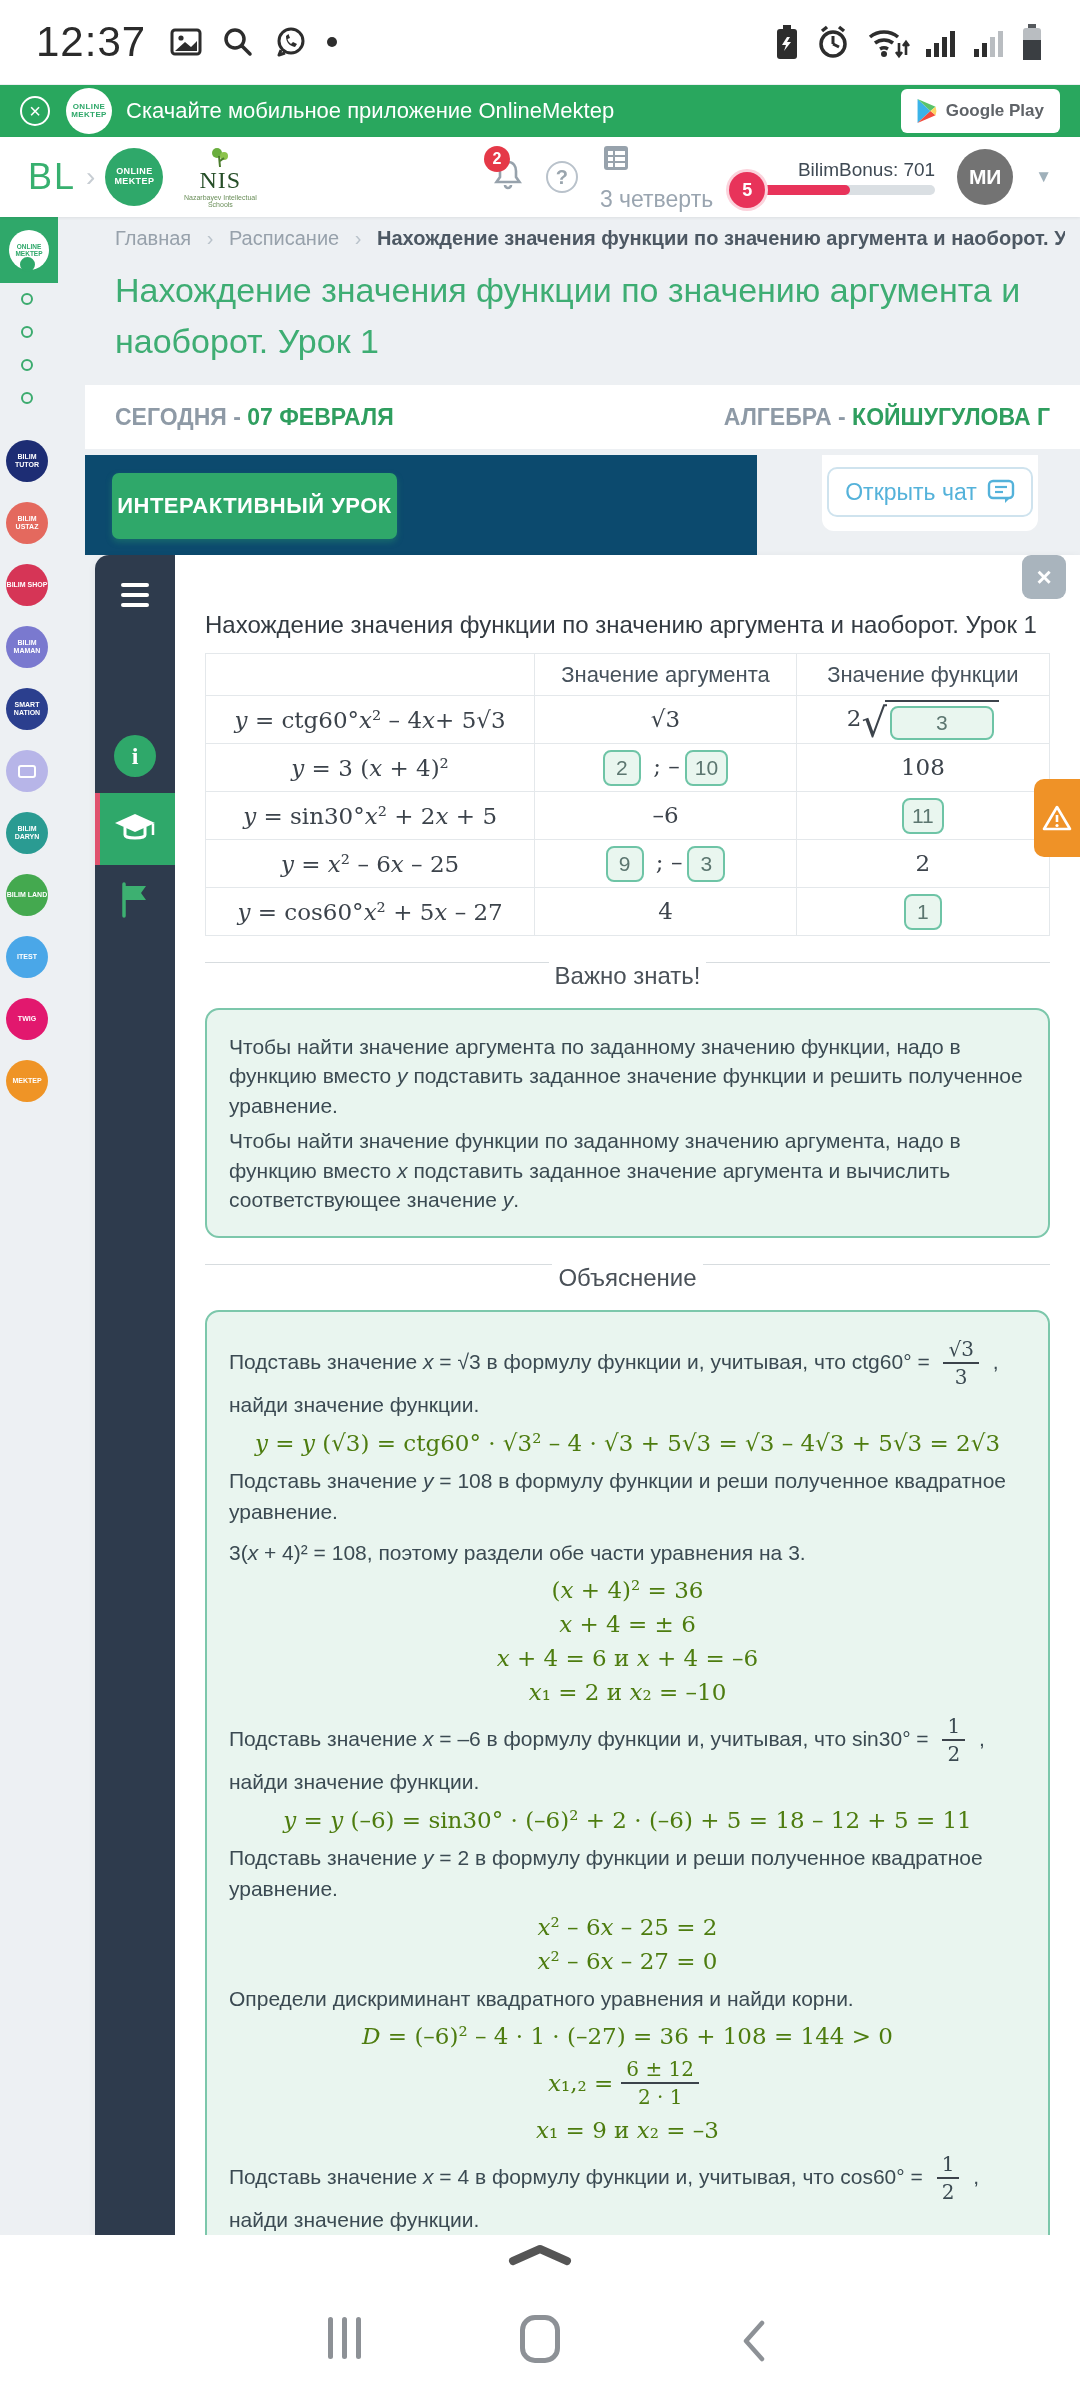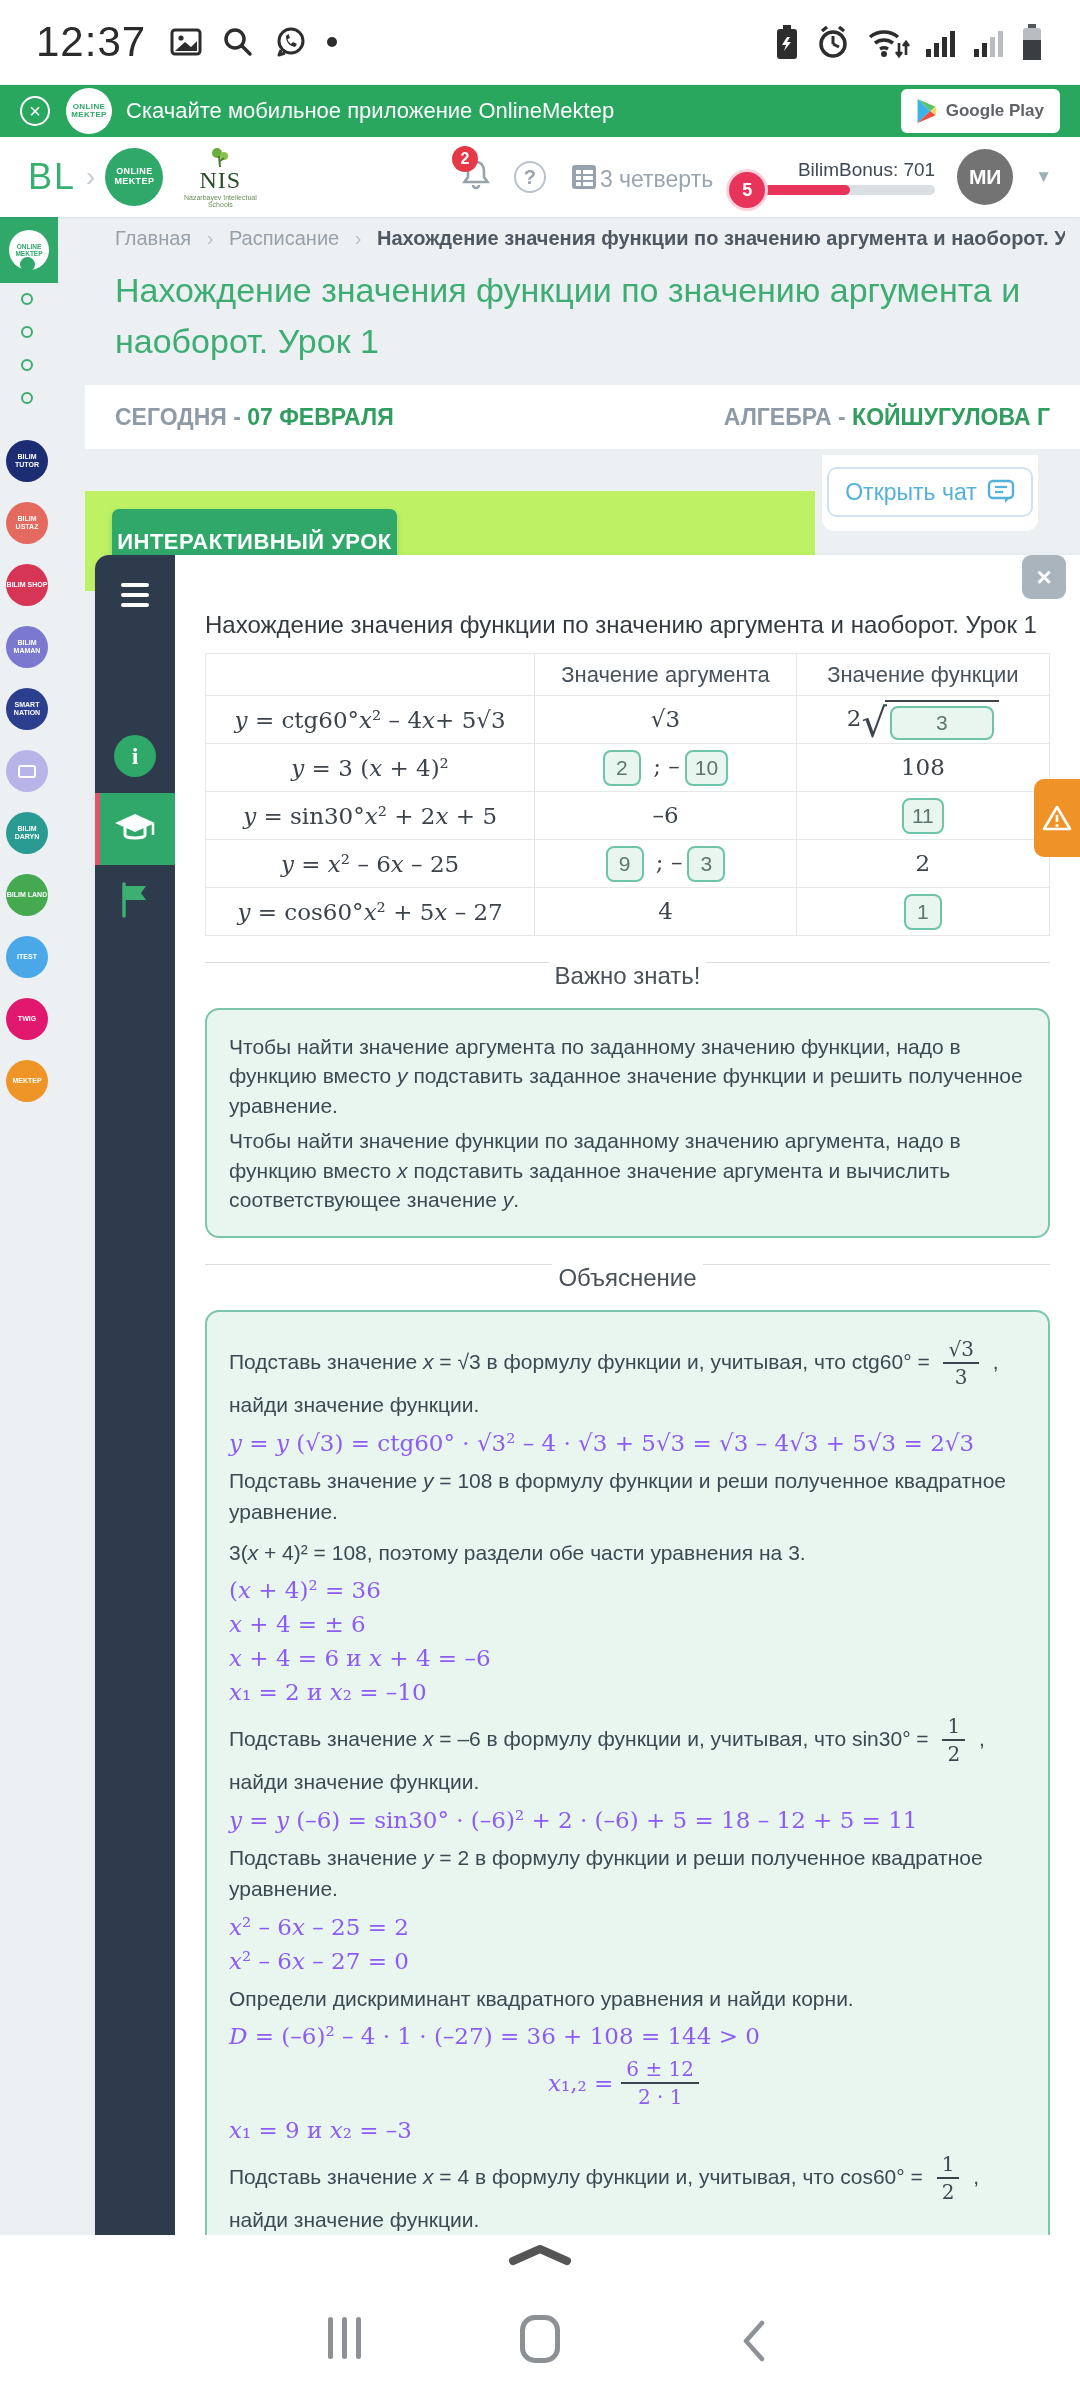--- a/index.html
+++ b/index.html
@@ -74,21 +74,21 @@
   .breadcrumb { position:absolute; left:115px; top:10px; width:950px; font-size:20px; color:#97a1ab;
     white-space:nowrap; overflow:hidden;}
   .breadcrumb .sep { margin:0 10px; color:#b9c2ca;}
   .breadcrumb .current { color:#4d5863; font-weight:bold;}
   .page-title { position:absolute; left:115px; top:48px; width:920px; font-size:34px; line-height:1.5; color:#3ead73;}
   .date-band { position:absolute; left:85px; top:168px; width:995px; height:64px; background:#fff;
     display:flex; align-items:center; padding:0 30px;gap:33px;}
   .date-left b, .date-right b { color:#2f9e5f;}
   .date-left { font-size:23px; font-weight:bold; color:#8e9aa6;}
   .date-right { margin-left:auto; font-size:23px; font-weight:bold; color:#8e9aa6;}
-  .btn-band { position:absolute; left:85px; top:238px; width:730px; height:100px; background:#bef264;margin-top:36px;}
+  .btn-band { position:absolute; left:85px; top:238px; width:672px; height:100px; background:#0c4a6e;}
   .interactive-btn { position:absolute; left:27px; top:18px; width:285px; height:66px; background:#2fa86a;
     border:none; border-radius:7px; color:#fff; font-size:22px; font-weight:bold; letter-spacing:.5px;
     font-family:"Liberation Sans", sans-serif; box-shadow:0 3px 6px rgba(47,168,106,.35);}
   .chat-panel { position:absolute; left:822px; top:238px; width:216px; height:76px; background:#fff;
     border-radius:0 0 12px 12px; display:flex; align-items:flex-start; justify-content:center; padding-top:12px;}
   .chat-btn { width:206px; height:50px; background:#fff; border:2px solid #cfe3ee; border-radius:10px;
     display:flex; align-items:center; justify-content:center; gap:10px; color:#54b2da; font-size:23px;}
   
   .card { position:absolute; left:95px; top:338px; width:985px; height:1680px; background:#fff;
     border-radius:14px 0 0 0; box-shadow:0 2px 8px rgba(0,0,0,.06);}
@@ -122,21 +122,21 @@
   .rad { display:inline-flex; align-items:flex-end; vertical-align:middle;}
   .rsign { font-family:"DejaVu Serif", serif; font-size:40px; line-height:.85;}
   .rtop { border-top:2px solid #3c434b; padding-top:4px; margin-left:-2px;}
   
   .divider { display:flex; align-items:flex-start; gap:6px; margin-top:26px; }
   .divider .line { flex:1; height:1px; background:#d7dcdf;}
   .divider .dlabel { font-size:24px; color:#4a5158;}
   .green-box { background:#e9f5ef; border:2px solid #7cc7ab; border-radius:14px; padding:16px 22px; margin-top:18px;}
   .green-box p { font-size:21px; line-height:1.4; color:#3b4a52; margin:6px 0;}
   .exp-p { font-size:21px; line-height:1.5; color:#3b4a52; margin:9px 0; }
-  .exp-eq { text-align:left; font-family:"DejaVu Serif", serif; font-size:23px; color:#8b5cf6; margin:8px 0;}
+  .exp-eq { text-align:center; font-family:"DejaVu Serif", serif; font-size:23px; color:#4d7c0f; margin:8px 0;}
   .exp-eq.eqfrac { display:flex; align-items:center; justify-content:center;}
   .frac { display:inline-flex; flex-direction:column; align-items:center; vertical-align:middle;
     font-family:"DejaVu Serif", serif; font-size:20px; line-height:1.2; margin:0 8px;}
   .frac .fnum { border-bottom:2px solid #3c434b; padding:0 5px 1px;}
   .frac .fden { padding-top:1px;}
   .warn-tab { position:absolute; right:0; top:562px; width:46px; height:78px; background:#ef9227;
     border-radius:10px 0 0 10px; display:flex; align-items:center; justify-content:center; border:none;}
   
   .lesson-nav { display:flex; justify-content:space-between; align-items:center; width:845px; margin-top:24px;}
   .back-btn { width:178px; height:58px; background:#fff; border:2px solid #dee4e8; border-radius:8px;
@@ -279,21 +279,21 @@
     </span>
     <span class="hdr-right">
       <span class="bell-wrap">
         <span class="badge">2</span>
         <svg width="32" height="34" viewBox="0 0 32 34">
             <path d="M16 4 C10.5 4 8 8.5 8 13 v6 l-3.5 5 h23 L24 19 v-6 C24 8.5 21.5 4 16 4 Z" fill="none" stroke="#97a2ac" stroke-width="2.6"></path>
             <path d="M13 27 a3 3 0 0 0 6 0" fill="none" stroke="#97a2ac" stroke-width="2.6"></path>
           </svg>
       </span>
       <span class="help-circle">?</span>
-      <span style="display:flex;align-items:flex-end;">
+      <span style="display:flex;align-items:flex-start;gap:12px;flex-direction:column;">
         <svg width="32" height="32" viewBox="0 0 32 32">
             <rect x="4" y="4" width="24" height="24" rx="3" fill="#97a2ac"></rect>
             <rect x="8" y="9" width="5" height="4" fill="#fff"></rect>
             <rect x="15" y="9" width="10" height="4" fill="#fff"></rect>
             <rect x="8" y="15" width="5" height="4" fill="#fff"></rect>
             <rect x="15" y="15" width="10" height="4" fill="#fff"></rect>
             <rect x="8" y="21" width="5" height="4" fill="#fff"></rect>
             <rect x="15" y="21" width="10" height="4" fill="#fff"></rect>
           </svg>
         <span class="quarter">3 четверть</span>

